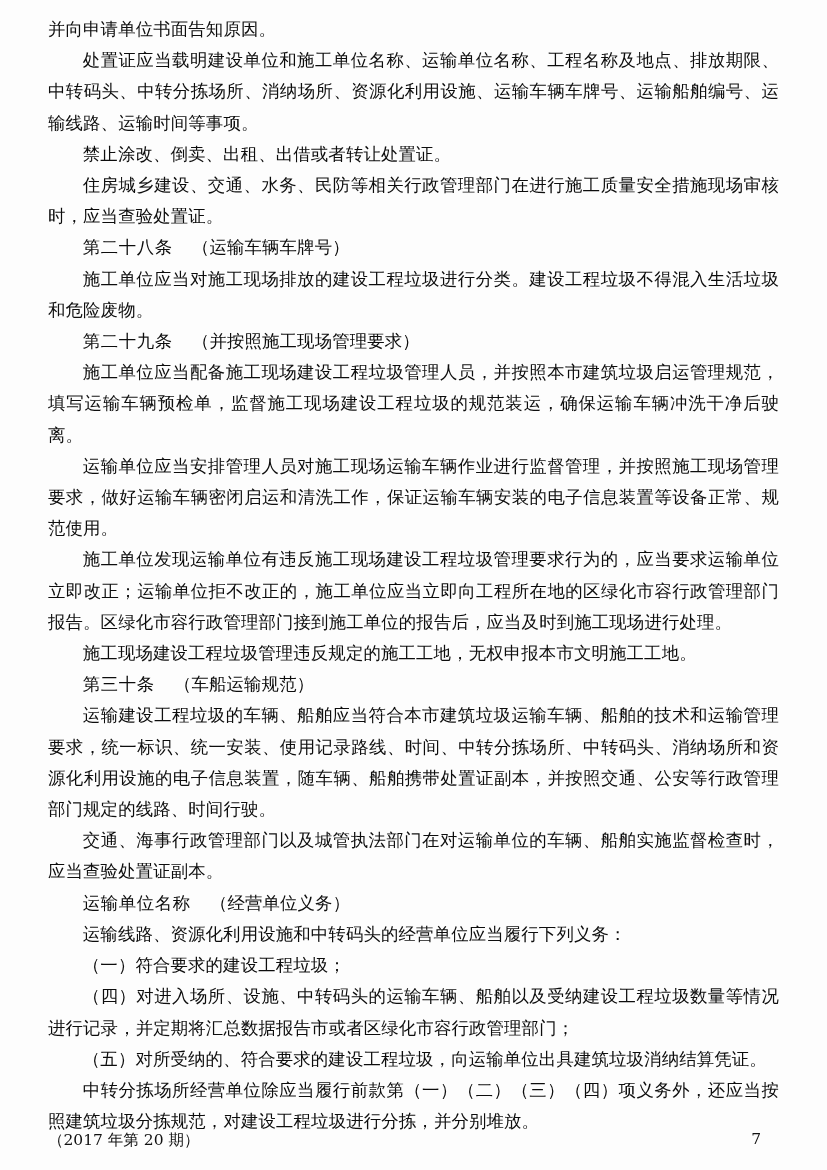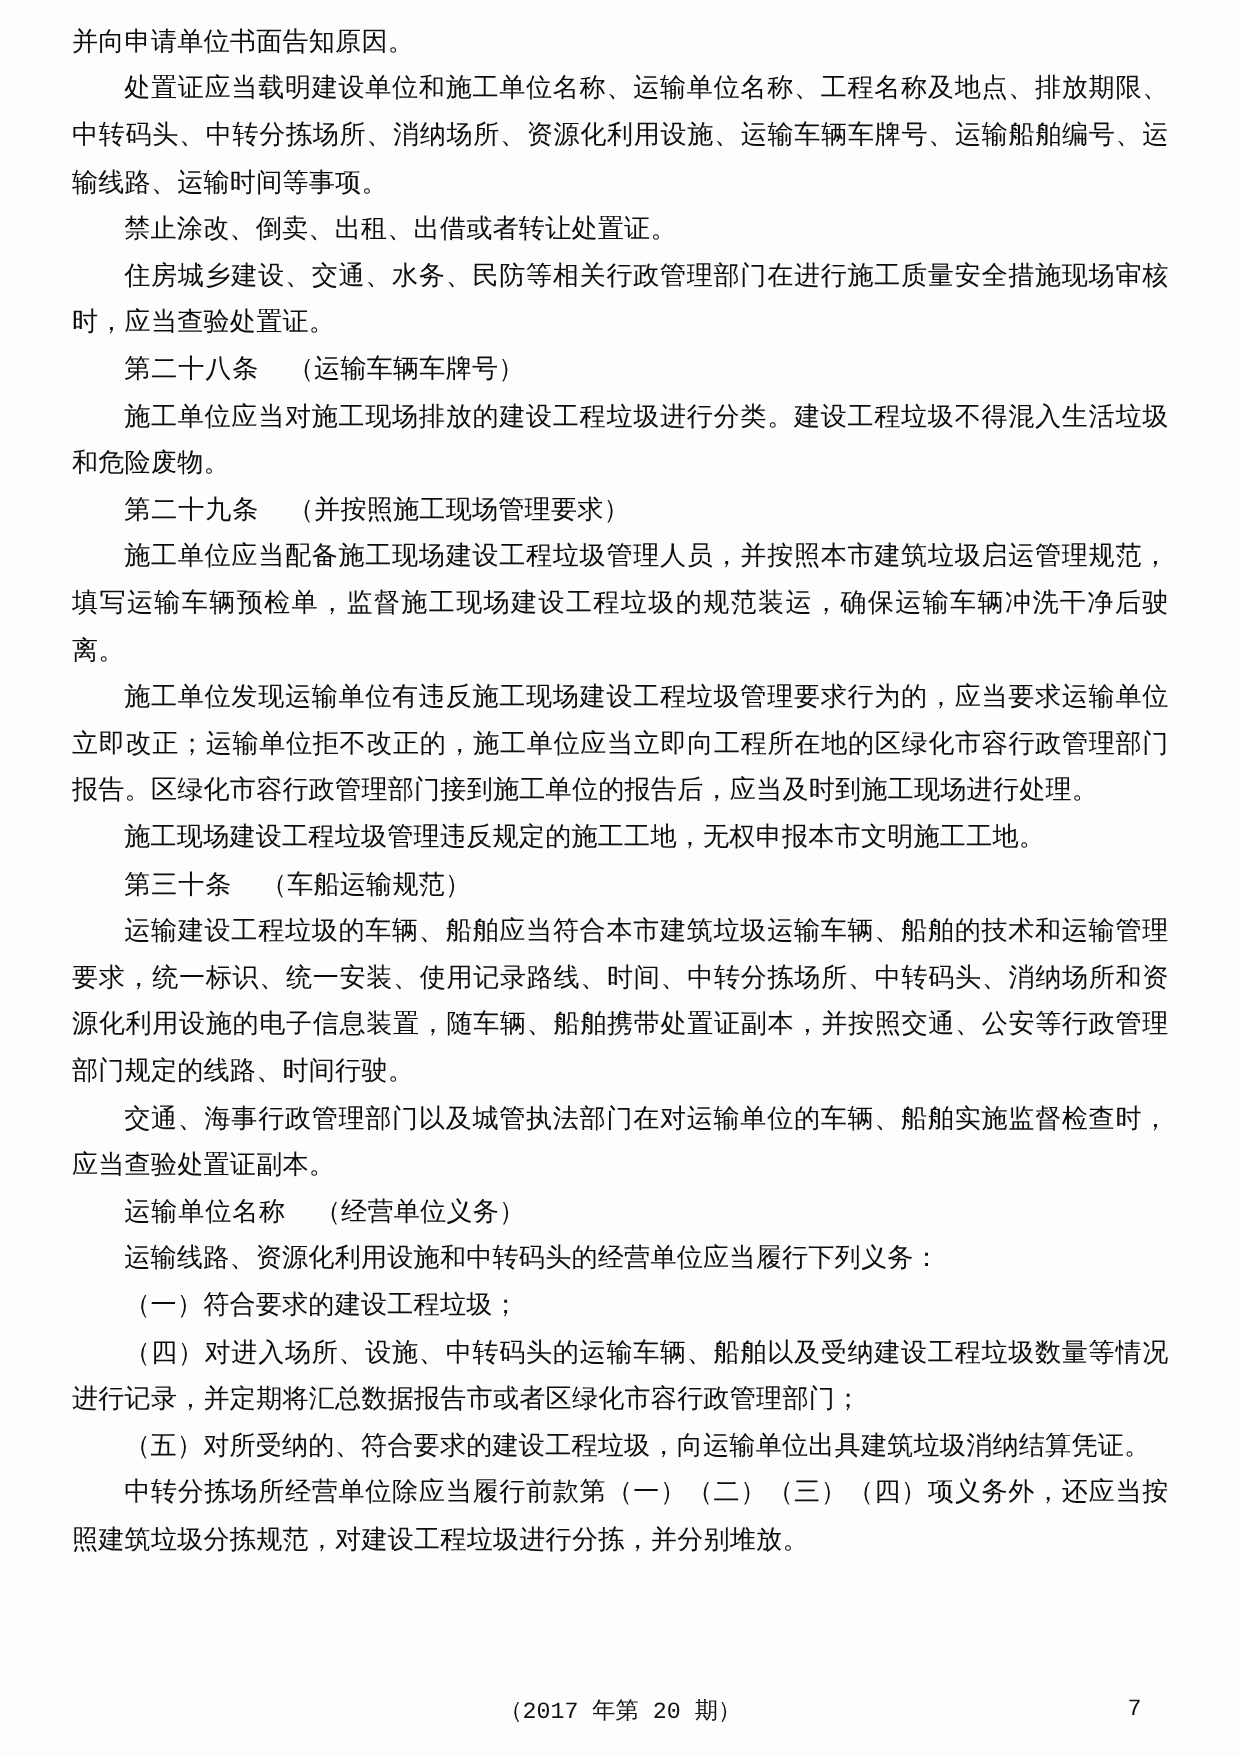--- a/index.html
+++ b/index.html
@@ -11,21 +11,20 @@
     font-family: "DejaVu Serif", "Liberation Serif", serif;
   }
   .page {
     position: relative;
     width: 827px;
     height: 1170px;
     box-sizing: border-box;
     padding: 14px 48px 0 48px;
     background: #fdfdfd;
     overflow: hidden;
-    font-family: Liberation Mono, monospace;
   }
   .body-text {
     font-size: 17.4px;
     line-height: 31.2px;
     color: #0d0d0d;
     text-align: justify;
     text-justify: inter-ideograph;
     letter-spacing: 0.15px;
   }
   .para {
@@ -50,21 +49,20 @@
     right: 48px;
     bottom: 14px;
     height: 26px;
     font-size: 15.5px;
     color: #111;
   }
   .footer .center {
     position: absolute;
     left: 0;
     right: 0;
-    text-align: center;
   }
   .footer .pageno {
     position: absolute;
     right: 18px;
     top: 0;
     text-align: right;
   }
 </style>
 </head>
 <body>
@@ -72,20 +70,21 @@
 <div class="page">
   <div class="body-text" id="doc-body">
       <div class="para noindent">并向申请单位书面告知原因。</div>
       <div class="para">处置证应当载明建设单位和施工单位名称、运输单位名称、工程名称及地点、排放期限、中转码头、中转分拣场所、消纳场所、资源化利用设施、运输车辆车牌号、运输船舶编号、运输线路、运输时间等事项。</div>
       <div class="para">禁止涂改、倒卖、出租、出借或者转让处置证。</div>
       <div class="para">住房城乡建设、交通、水务、民防等相关行政管理部门在进行施工质量安全措施现场审核时，应当查验处置证。</div>
       <div class="article-head"><span>第二十八条</span><span class="title">（运输车辆车牌号）</span></div>
       <div class="para">施工单位应当对施工现场排放的建设工程垃圾进行分类。建设工程垃圾不得混入生活垃圾和危险废物。</div>
       <div class="article-head"><span>第二十九条</span><span class="title">（并按照施工现场管理要求）</span></div>
       <div class="para">施工单位应当配备施工现场建设工程垃圾管理人员，并按照本市建筑垃圾启运管理规范，填写运输车辆预检单，监督施工现场建设工程垃圾的规范装运，确保运输车辆冲洗干净后驶离。</div>
+      <div class="para">运输单位应当安排管理人员对施工现场运输车辆作业进行监督管理，并按照施工现场管理要求，做好运输车辆密闭启运和清洗工作，保证运输车辆安装的电子信息装置等设备正常、规范使用。</div>
       <div class="para">施工单位发现运输单位有违反施工现场建设工程垃圾管理要求行为的，应当要求运输单位立即改正；运输单位拒不改正的，施工单位应当立即向工程所在地的区绿化市容行政管理部门报告。区绿化市容行政管理部门接到施工单位的报告后，应当及时到施工现场进行处理。</div>
       <div class="para">施工现场建设工程垃圾管理违反规定的施工工地，无权申报本市文明施工工地。</div>
       <div class="article-head"><span>第三十条</span><span class="title">（车船运输规范）</span></div>
       <div class="para">运输建设工程垃圾的车辆、船舶应当符合本市建筑垃圾运输车辆、船舶的技术和运输管理要求，统一标识、统一安装、使用记录路线、时间、中转分拣场所、中转码头、消纳场所和资源化利用设施的电子信息装置，随车辆、船舶携带处置证副本，并按照交通、公安等行政管理部门规定的线路、时间行驶。</div>
       <div class="para">交通、海事行政管理部门以及城管执法部门在对运输单位的车辆、船舶实施监督检查时，应当查验处置证副本。</div>
       <div class="article-head"><span>运输单位名称</span><span class="title">（经营单位义务）</span></div>
       <div class="para">运输线路、资源化利用设施和中转码头的经营单位应当履行下列义务：</div>
       <div class="para">（一）符合要求的建设工程垃圾；</div>
       <div class="para">（四）对进入场所、设施、中转码头的运输车辆、船舶以及受纳建设工程垃圾数量等情况进行记录，并定期将汇总数据报告市或者区绿化市容行政管理部门；</div>
       <div class="para">（五）对所受纳的、符合要求的建设工程垃圾，向运输单位出具建筑垃圾消纳结算凭证。</div>

